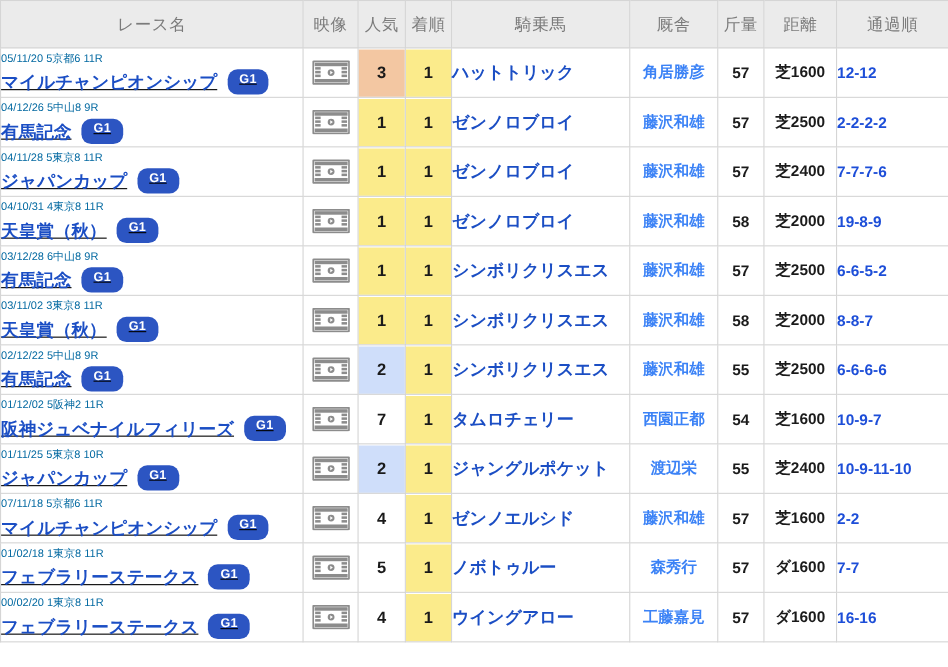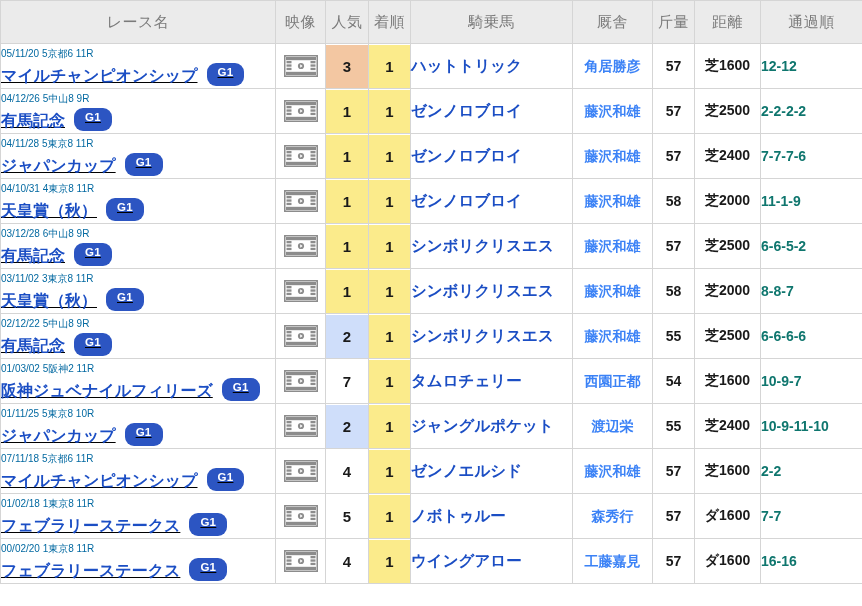--- a/index.html
+++ b/index.html
@@ -153,21 +153,21 @@
     font-size: 14px;
     font-weight: bold;
     color: #1a1a1a;
     margin-left: 23px;
   }
   td.pass-cell {
     text-align: left;
     padding-left: 10px;
     font-size: 14px;
     font-weight: bold;
-    color: #0f766e;
+    color: #1d4ed8;
     white-space: nowrap;
   }
 </style>
 </head>
 <body>
 
 <div class="race-table-wrap">
   <table class="race-table">
     <colgroup>
       <col class="col-race">
@@ -317,21 +317,21 @@
           <td class="num-cell">
             <div class="num-fill fill-yellow">1</div>
           </td>
           <td class="num-cell">
             <div class="num-fill fill-yellow">1</div>
           </td>
           <td class="horse-cell"><a href="#" class="horse-link">ゼンノロブロイ</a></td>
           <td class="stable-cell"><a href="#" class="stable-link">藤沢和雄</a></td>
           <td class="weight-cell">58</td>
           <td class="dist-cell">芝2000</td>
-          <td class="pass-cell">11-1-9</td>
+          <td class="pass-cell">19-8-9</td>
         </tr>
         <tr>
           <td class="race-cell">
             <div class="race-meta">03/12/28 6中山8 9R</div>
             <div class="race-title-line">
               <a href="#" class="race-name-link">有馬記念</a>
               <span class="grade-badge">G1</span>
             </div>
           </td>
           <td class="video-cell"><span class="video-icon"><svg width="34" height="22" viewBox="0 0 34 22" xmlns="http://www.w3.org/2000/svg">
@@ -420,21 +420,21 @@
             <div class="num-fill fill-yellow">1</div>
           </td>
           <td class="horse-cell"><a href="#" class="horse-link">シンボリクリスエス</a></td>
           <td class="stable-cell"><a href="#" class="stable-link">藤沢和雄</a></td>
           <td class="weight-cell">55</td>
           <td class="dist-cell">芝2500</td>
           <td class="pass-cell">6-6-6-6</td>
         </tr>
         <tr>
           <td class="race-cell">
-            <div class="race-meta">01/03/02 5阪神2 11R</div>
+            <div class="race-meta">01/12/02 5阪神2 11R</div>
             <div class="race-title-line">
               <a href="#" class="race-name-link">阪神ジュベナイルフィリーズ</a>
               <span class="grade-badge">G1</span>
             </div>
           </td>
           <td class="video-cell"><span class="video-icon"><svg width="34" height="22" viewBox="0 0 34 22" xmlns="http://www.w3.org/2000/svg">
                 <rect x="0.5" y="0.5" width="33" height="21" rx="1.5" fill="none" stroke="#8c8c8c" stroke-width="2"></rect>
                 <rect x="2" y="2" width="30" height="3.2" fill="#8c8c8c"></rect>
                 <rect x="2" y="16.8" width="30" height="3.2" fill="#8c8c8c"></rect>
                 <rect x="2.5" y="6" width="5" height="2.3" fill="#8c8c8c"></rect>

